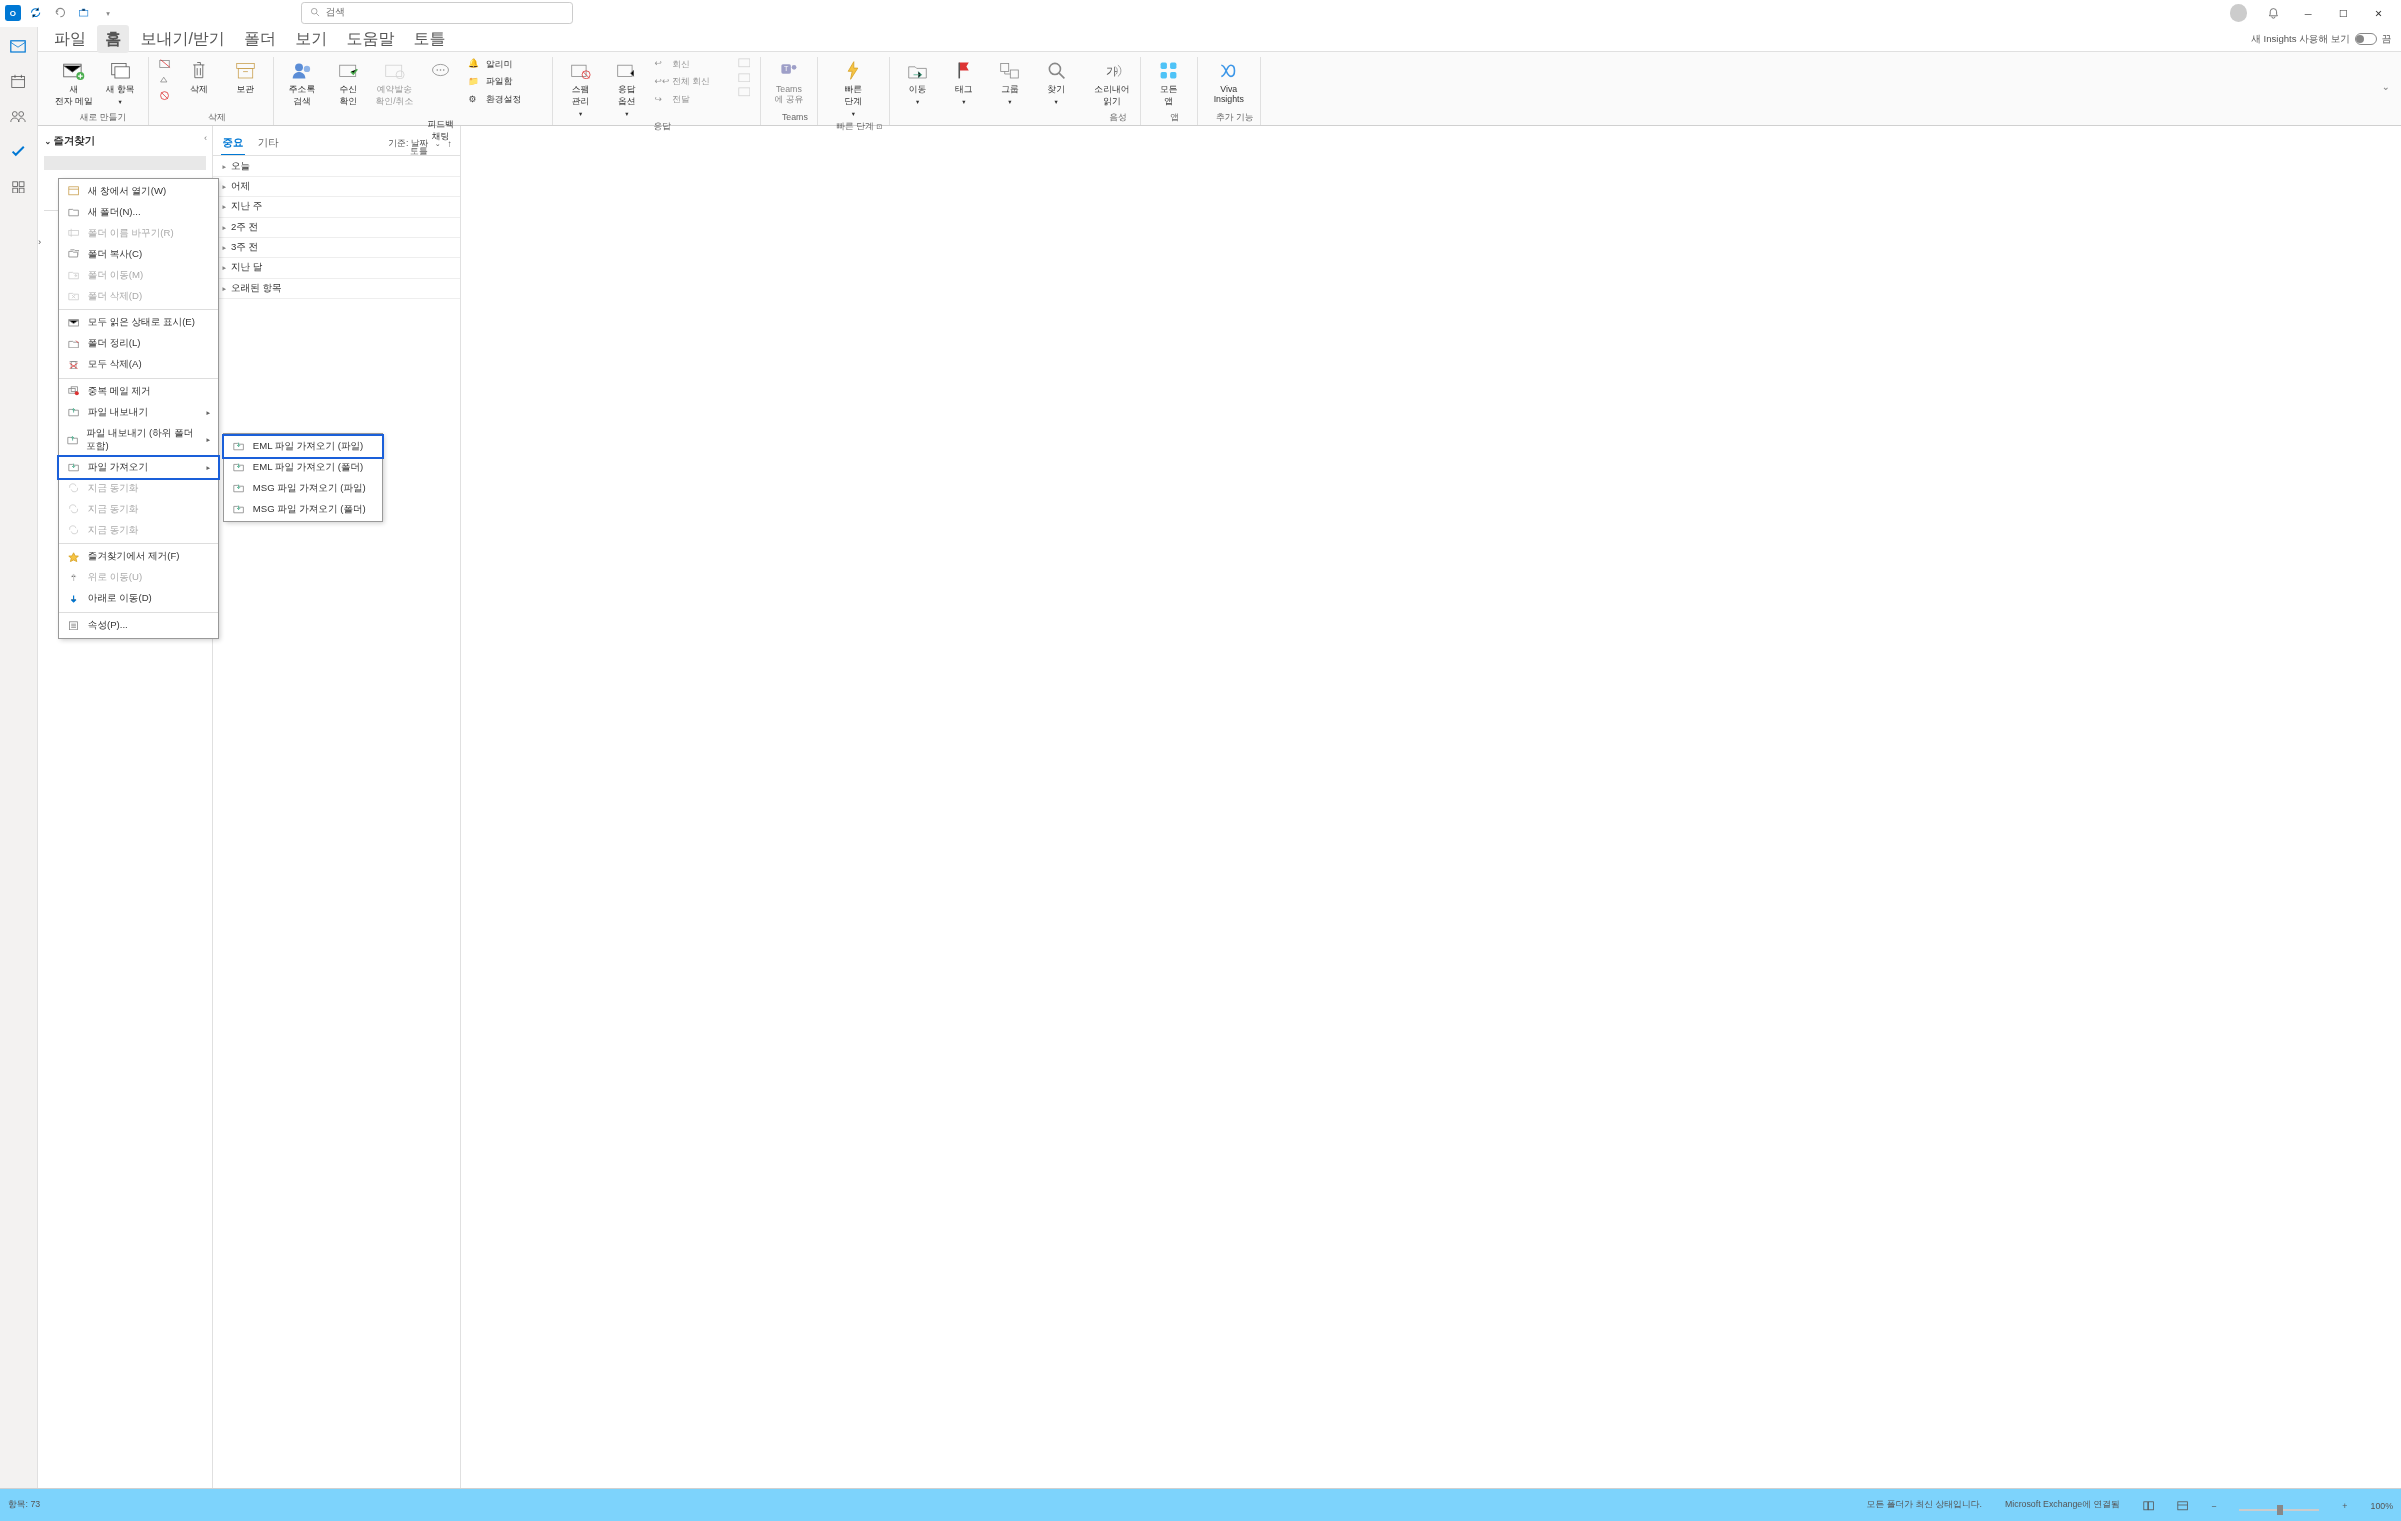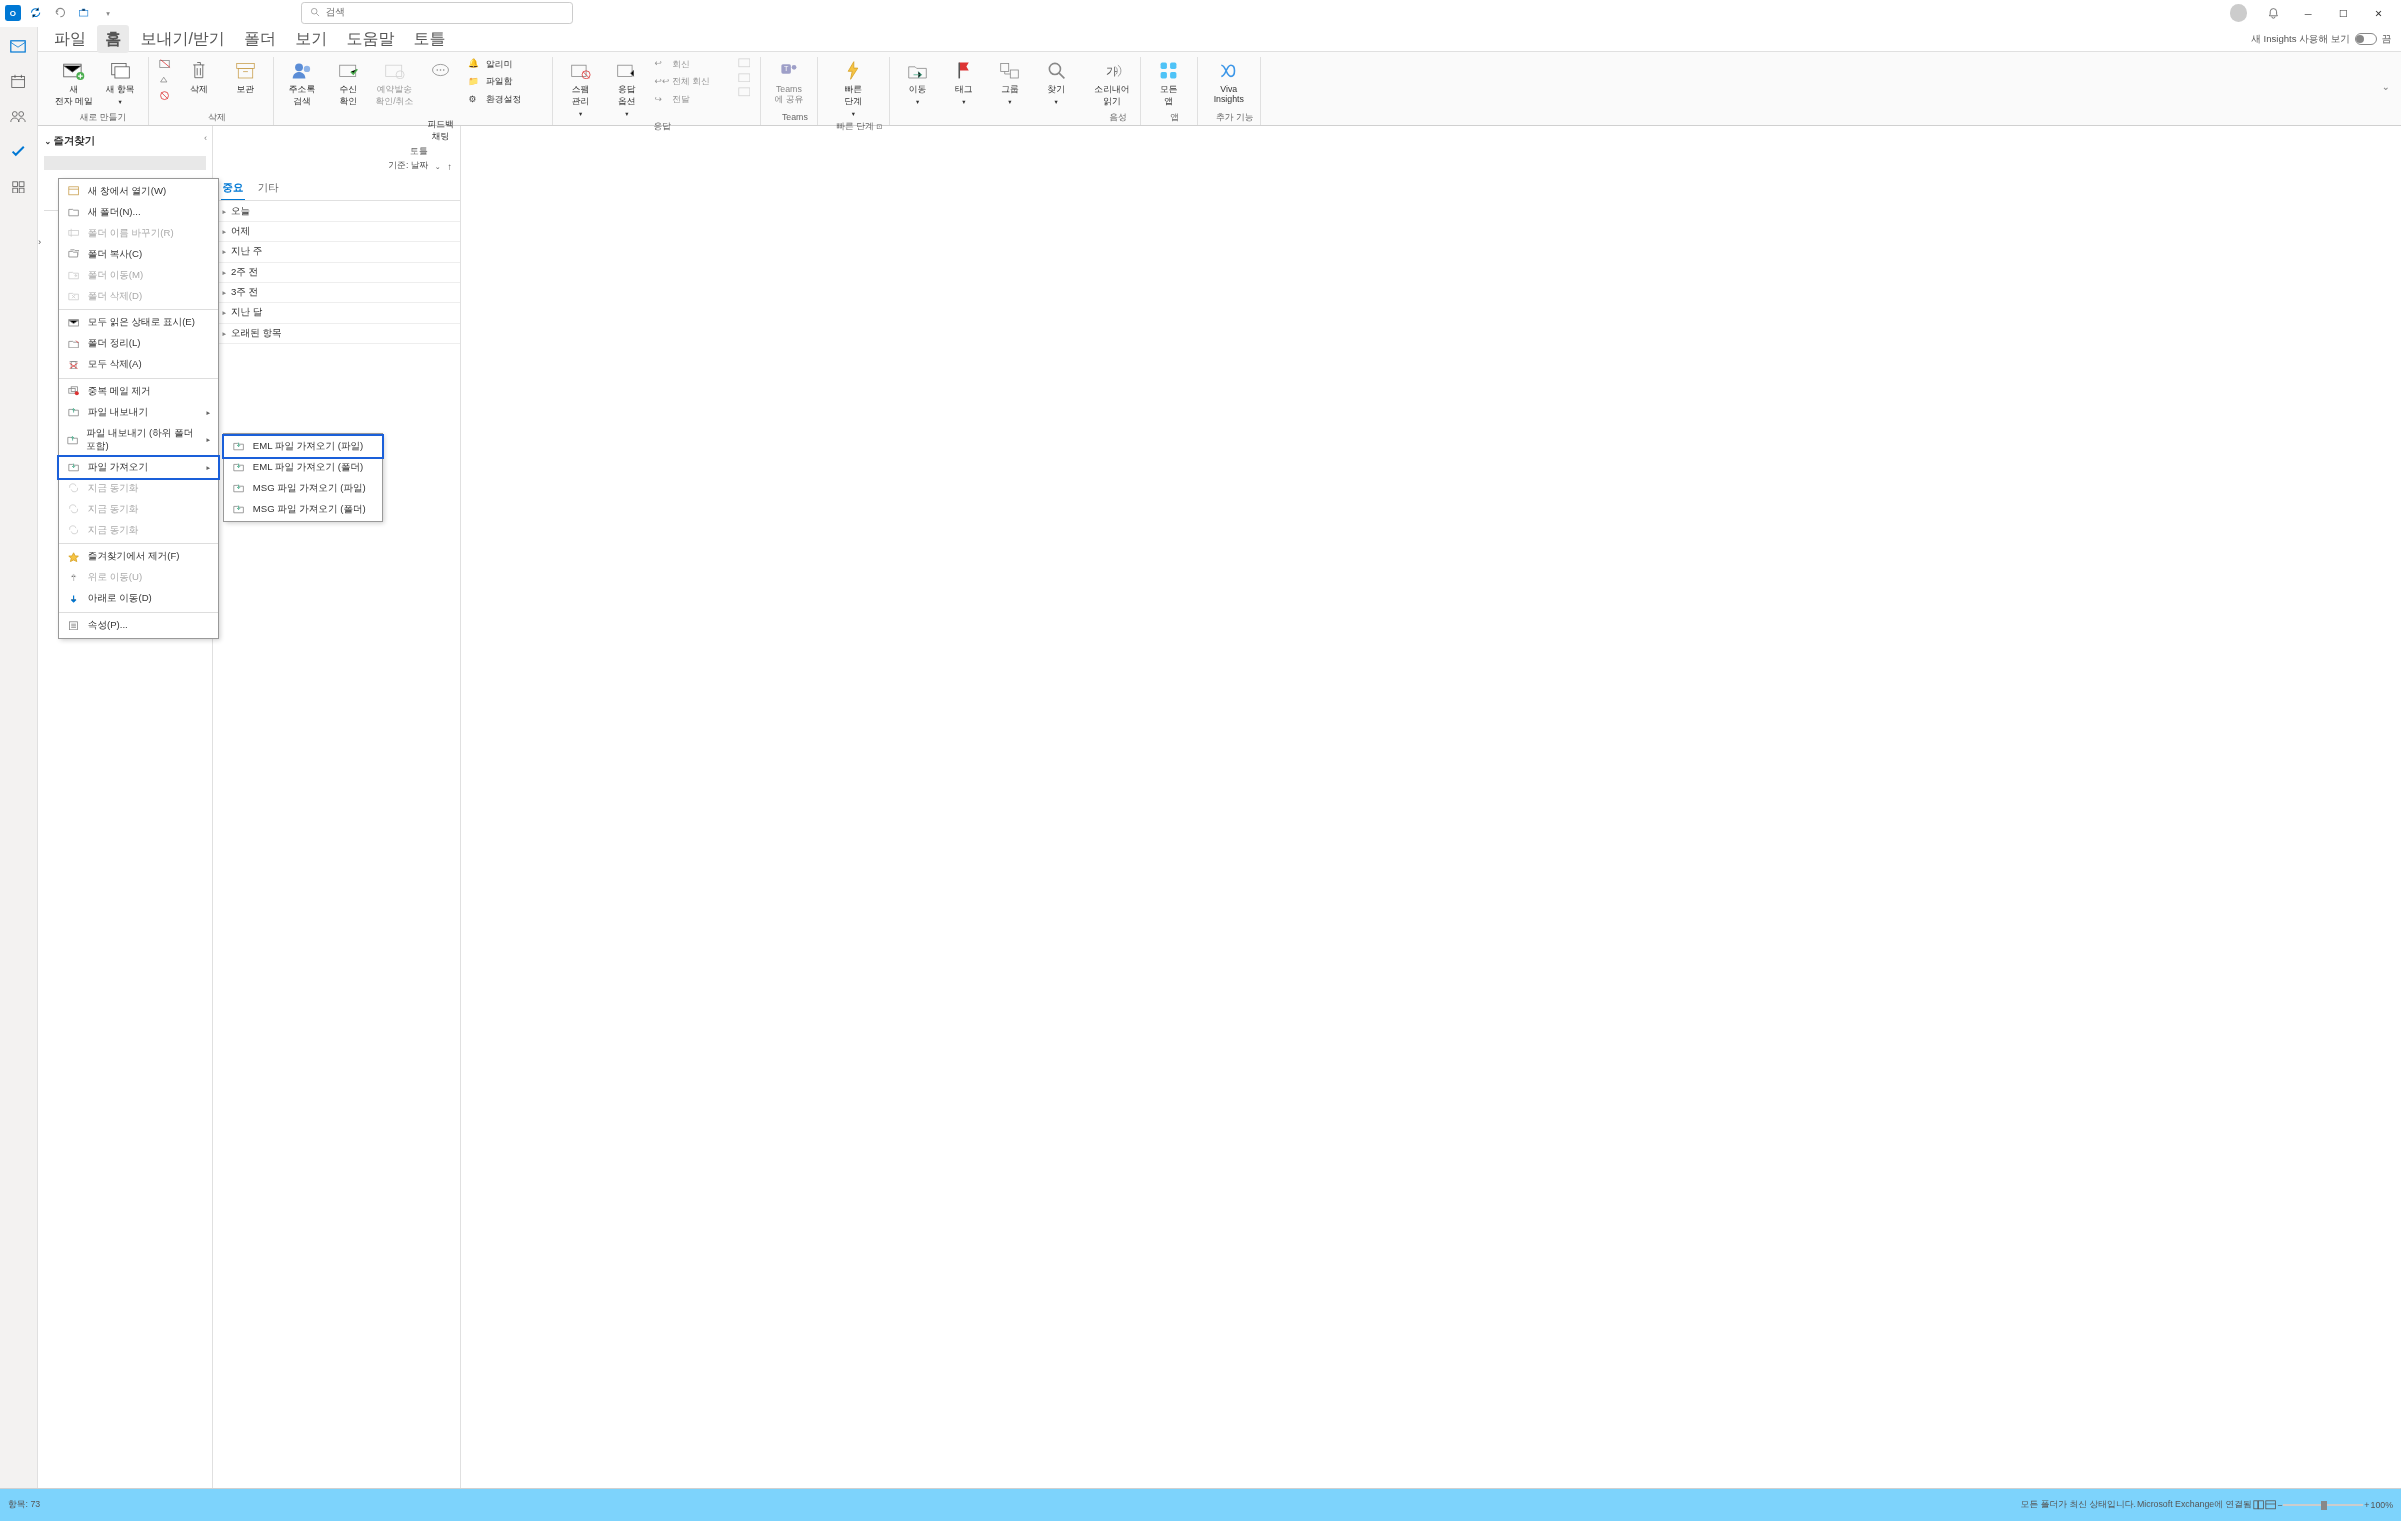--- a/index.html
+++ b/index.html
@@ -30,35 +30,35 @@
     .navrail { width: 38px; background: #f3f2f1; display: flex; flex-direction: column; align-items: center; padding-top: 8px; gap: 12.8px; border-right: 0.8px solid #e0e0e0; position: absolute; top: 27px; left: 0; bottom: 17.6px;}
     .navrail-btn { width: 22.4px; height: 22.4px; display: flex; align-items: center; justify-content: center; cursor: pointer; color: #555; }
     .navrail-btn.active { color: #0078d4; }
     .content-wrap { display: flex; margin-left: 38px; height: calc(100vh - 144px);}
     .folder-pane { width: 175px; border-right: 0.8px solid #e0e0e0; padding: 8px 6.4px; position: relative; }
     .folder-header { font-size: 10.4px; font-weight: 600; cursor: pointer; display: flex; align-items: center; }
     .collapse-arrow { position: absolute; top: 6.4px; right: 4.8px; color: #888; cursor: pointer;}
     .expand-caret { position: absolute; left: 0px; top: 110px; cursor: pointer; color: #555;}
     .msglist { width: 248px; border-right: 0.8px solid #e0e0e0; }
     .msglist-tabs { display: flex; padding: 6.4px 8px 0; gap: 11.2px; border-bottom: 0.8px solid #e0e0e0; align-items: center; }
-    .msglist-tab { padding: 3.2px 1.6px 4.8px; cursor: pointer; font-size: 10.4px; color: #666; margin-top: 45px; }
+    .msglist-tab { padding: 3.2px 1.6px 4.8px; cursor: pointer; font-size: 10.4px; color: #666; }
     .msglist-tab.active { color: #0078d4; border-bottom: 1.6px solid #0078d4; font-weight: 600;}
     .msglist-sort { margin-left: auto; font-size: 8.8px; color: #555; display: flex; gap: 6.4px; align-items: center;}
     .date-group { border-bottom: 0.8px solid #eee; padding: 3.2px 9.6px; cursor: pointer; font-size: 9.6px; color: #333; display: flex; align-items: center; background: #fff;}
     .date-group .caret { margin-right: 4.8px; color: #888; font-size: 7.2px;}
     .reading-pane { flex: 1; }
     .context-menu { position: absolute; background: #fff; border: 0.8px solid #999; box-shadow: 1.6px 1.6px 4.8px rgba(0,0,0,0.2); padding: 1.6px 0; font-size: 9.6px; min-width: 160px; }
     .context-menu-item { display: flex; align-items: center; gap: 8px; padding: 4px 8px; cursor: pointer; position: relative;}
     .context-menu-item.disabled { color: #aaa; cursor: default; }
     .context-menu-item .icon { width: 12.8px; height: 12.8px; display: flex; align-items: center; justify-content: center; }
     .context-menu-item .submenu-arrow { margin-left: auto; color: #666; font-size: 7.2px;}
     .context-menu-sep { height: 0.8px; background: #ddd; margin: 2.4px 0; }
     .context-menu-item.highlighted { outline: 2.4px solid #1a5fd9; outline-offset: -0.8px; background: #fff;}
     .statusbar { position: fixed; bottom: 0; left: 0; right: 0; height: 33px; background: #7dd3fc; border-top: 0.8px solid #d0d0d0; display: flex; align-items: center; padding: 0 8px; font-size: 8.8px; color: #555;}
-    .statusbar-right { margin-left: auto; display: flex; align-items: center; gap: 1px;}
+    .statusbar-right { margin-left: auto; display: flex; align-items: flex-end; gap: 23px;}
     .zoom-slider { width: 80px; height: 2.4px; background: #ccc; position: relative;}
     .zoom-slider::after { content:''; width:5.6px;height:9.6px;background:#888;position:absolute;left:38px;top:-3.2px;}
     svg { display: block; }
   </style>
 </head>
 <body>
 
 <div class="titlebar">
   <div class="titlebar-left">
     <div class="outlook-icon">O</div>

